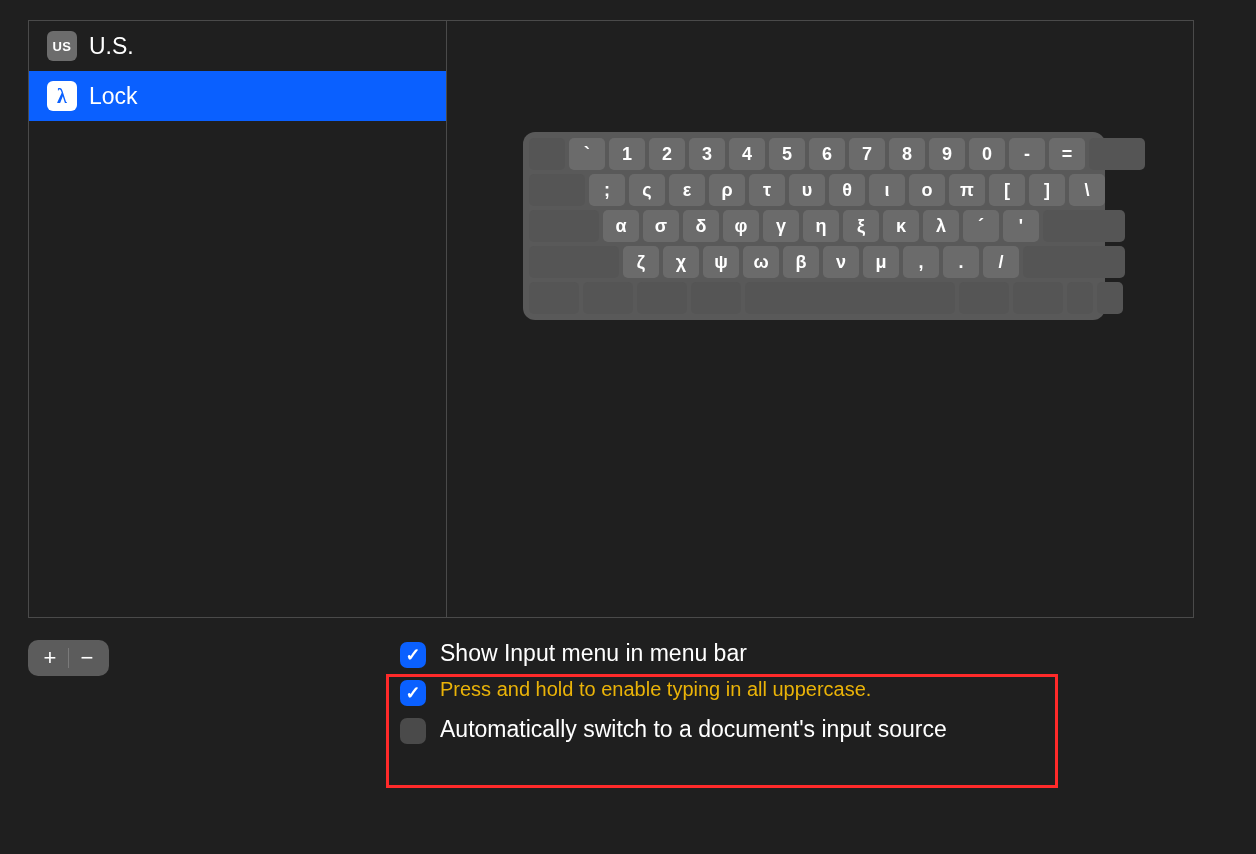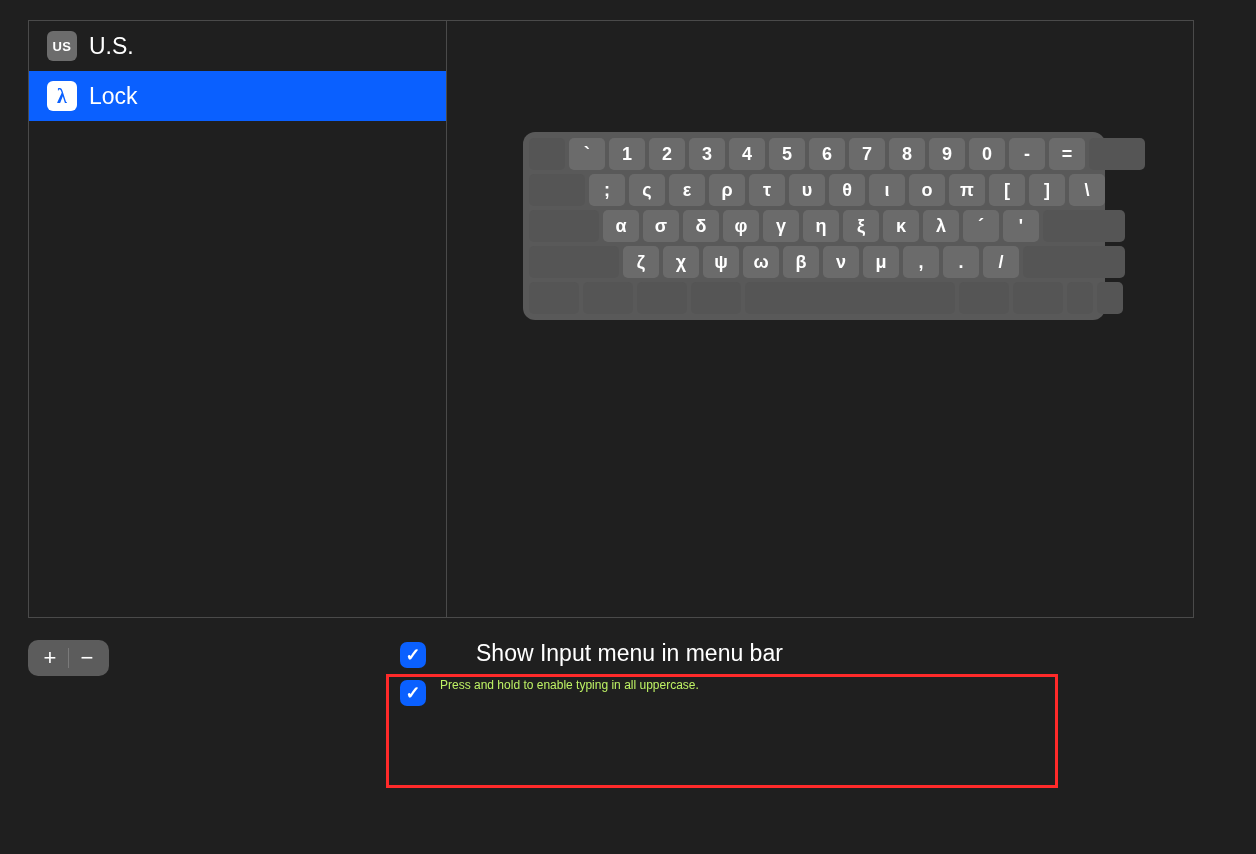--- a/index.html
+++ b/index.html
@@ -122,22 +122,22 @@
     display: flex; align-items: center; justify-content: center;
     flex: 0 0 auto;
     margin-top: 2px;
     cursor: pointer;
     font-size: 18px;
     font-weight: 900;
   }
   .cb.checked { background: #0a60ff; color: #fff; }
   .cb.unchecked { background: #4a4a4a; color: transparent; }
   .opt-text { display: flex; flex-direction: column; gap: 6px; }
-  .opt-label { font-size: 23px; color: #fff; margin-left: 36px; }
-  .opt-sub { font-size: 12px; color: #bef264; }
+  .opt-label { font-size: 23px; color: #fff; }
+  .opt-sub { font-size: 20px; color: #eab308; }
 
   .highlight-box {
     position: absolute;
     left: 386px;
     top: 674px;
     width: 672px;
     height: 114px;
     border: 3px solid #ff2a2a;
     pointer-events: none;
   }
@@ -261,16 +261,22 @@
     </div>
   </div>
 
   <div class="opt">
     <div class="cb checked">✓</div>
     <div class="opt-text">
       <span class="opt-sub">Press and hold to enable typing in all uppercase.</span>
     </div>
   </div>
 
+  <div class="opt">
+    <div class="cb unchecked">✓</div>
+    <div class="opt-text">
+      <span class="opt-label">Automatically switch to a document's input source</span>
+    </div>
+  </div>
 
 </div>
 
 <div class="highlight-box"></div>
 
 </body></html>

